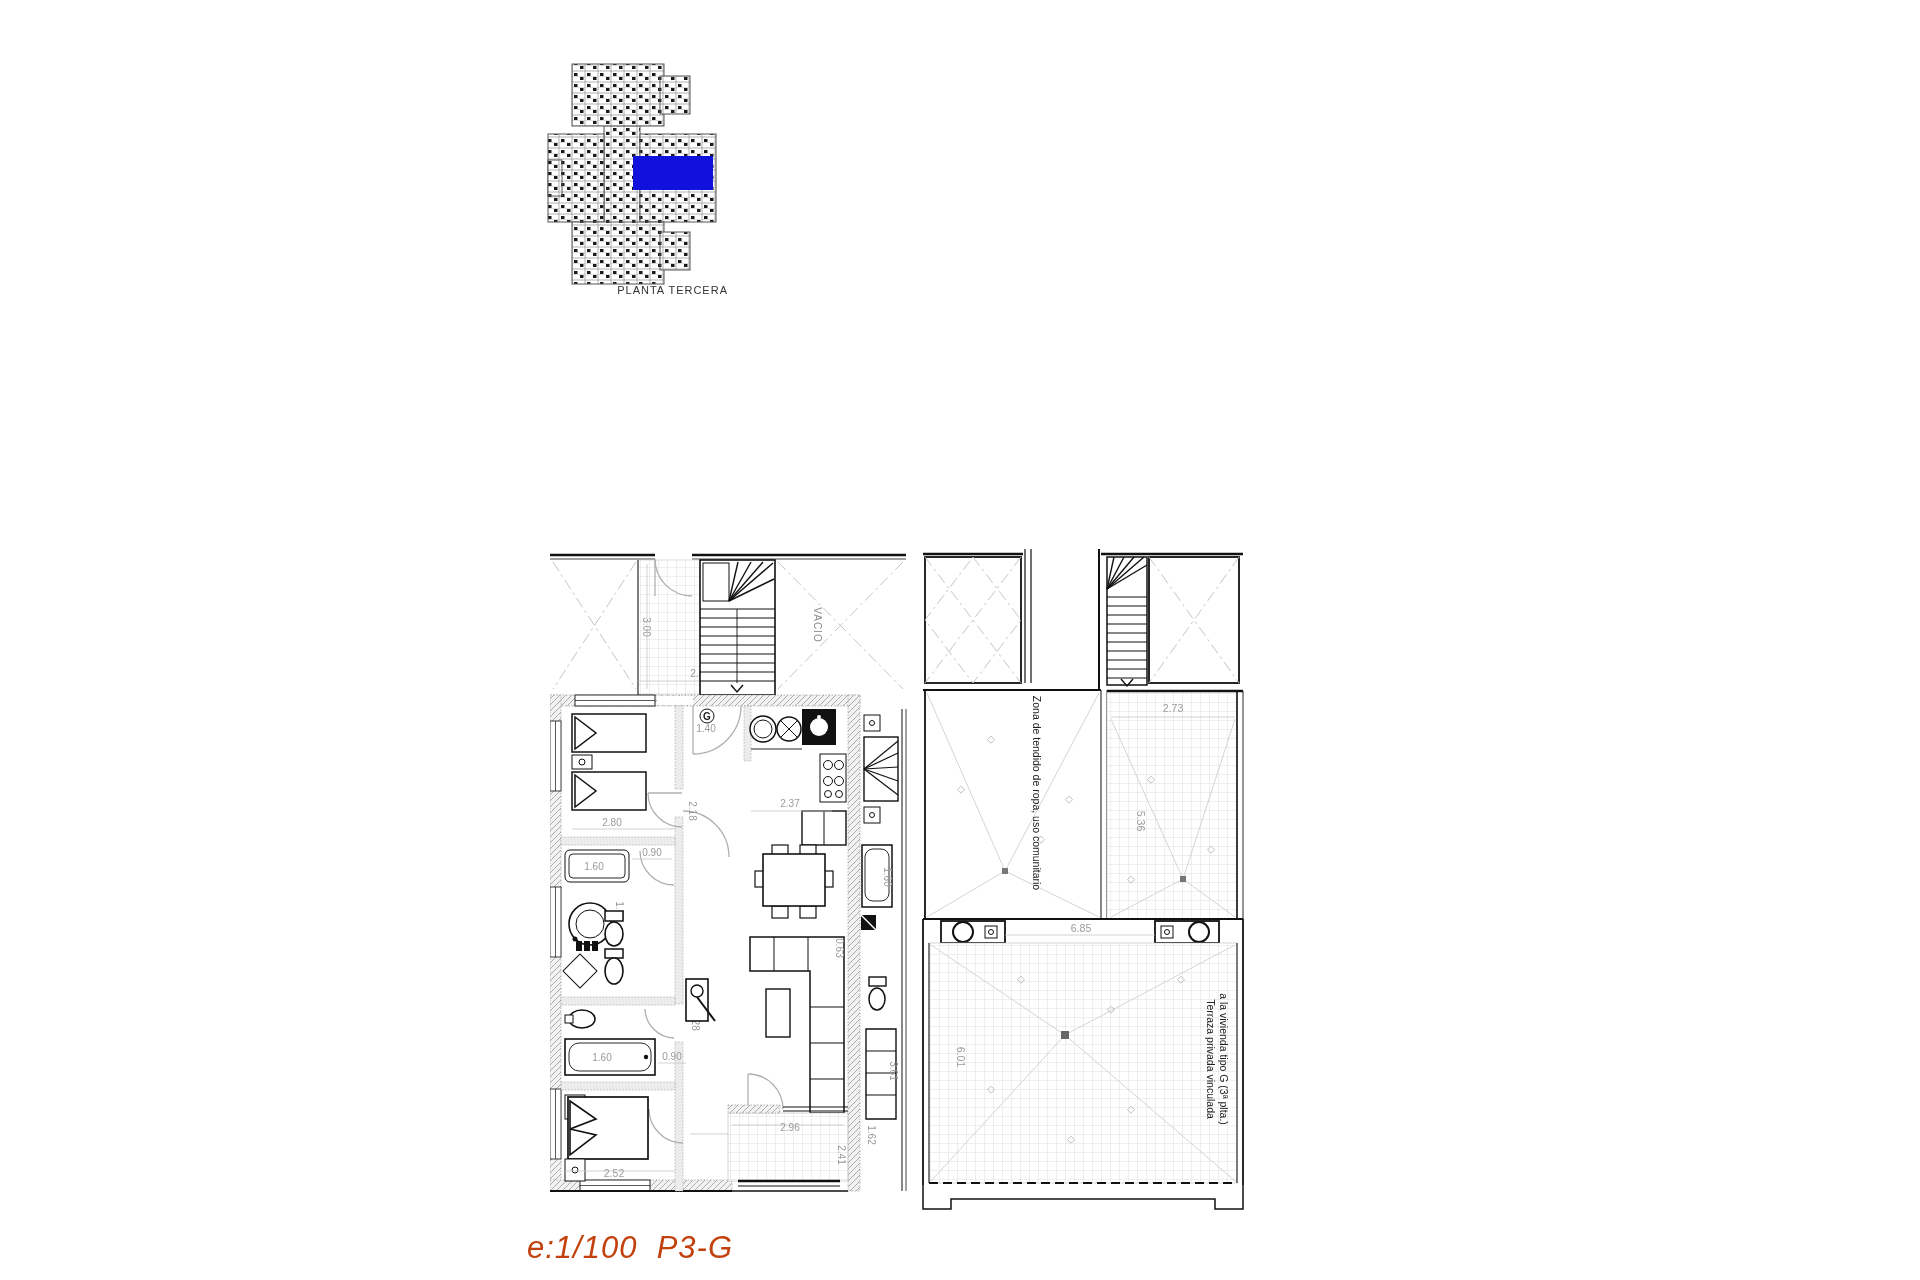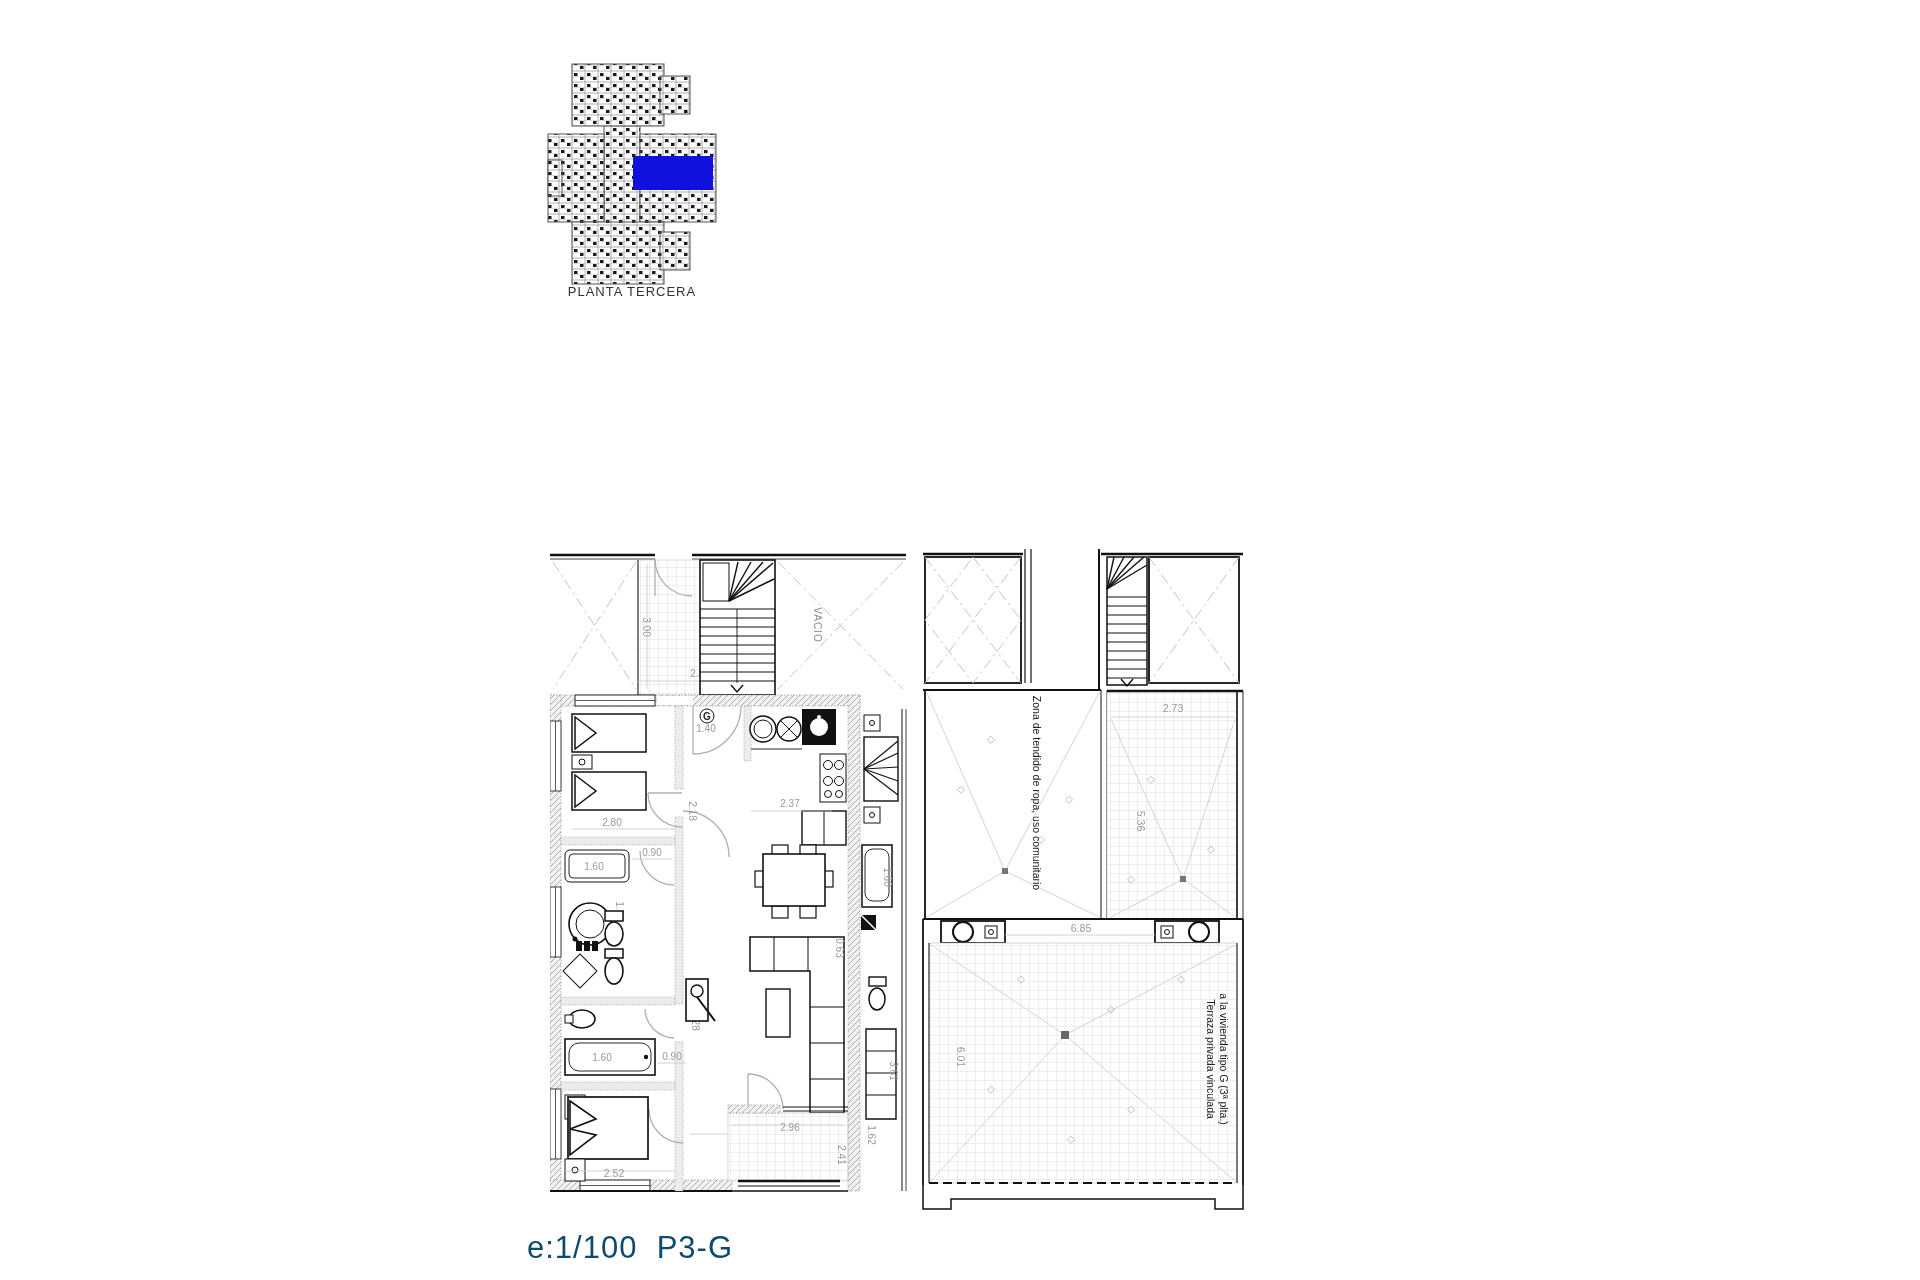--- a/index.html
+++ b/index.html
@@ -1,21 +1,21 @@
 <!DOCTYPE html>
 <html><head>
 <meta charset="utf-8">
 <style>
   html,body{margin:0;padding:0;background:#fff;}
   #stage{position:relative;width:1920px;height:1280px;background:#ffffff;overflow:hidden;
          font-family:"Liberation Sans",sans-serif;}
   .abs{position:absolute;}
-  #keyplan-caption{left:536px;top:284px;width:192px;text-align:center;
-     font-size:13px;letter-spacing:1px;color:#333;font-weight:400;}
-  #scale-label{left:527px;top:1230px;font-size:31px;color:#0c4a6e;white-space:pre;letter-spacing:1px;}
+  #keyplan-caption{left:536px;top:284px;width:192px;text-align:right;
+     font-size:11px;letter-spacing:1px;color:#333;font-weight:400;}
+  #scale-label{left:527px;top:1230px;font-size:31px;color:#c2410c;white-space:pre;letter-spacing:1px;font-style:italic;}
   svg text{font-family:"Liberation Sans",sans-serif;}
   .dim{fill:#9a9a9a;font-size:10px;}
   .dimBig{fill:#9a9a9a;font-size:10.5px;}
   .lbl{fill:#222;font-size:10.5px;}
   .void{fill:#8c8c8c;font-size:10px;letter-spacing:1px;}
   .k{stroke:#111;fill:none;}
   .kf{stroke:#111;fill:#fff;}
   .thin{stroke-width:.9;}
   .dd{stroke:#bdbdbd;stroke-width:.9;fill:none;stroke-dasharray:11 4 2.5 4;}
   .dimline{stroke:#c6c6c6;stroke-width:.8;fill:none;}

